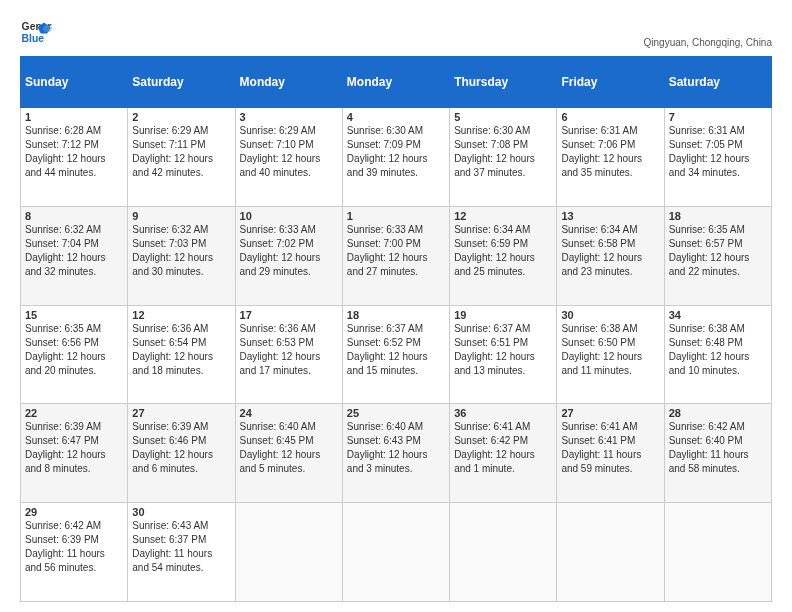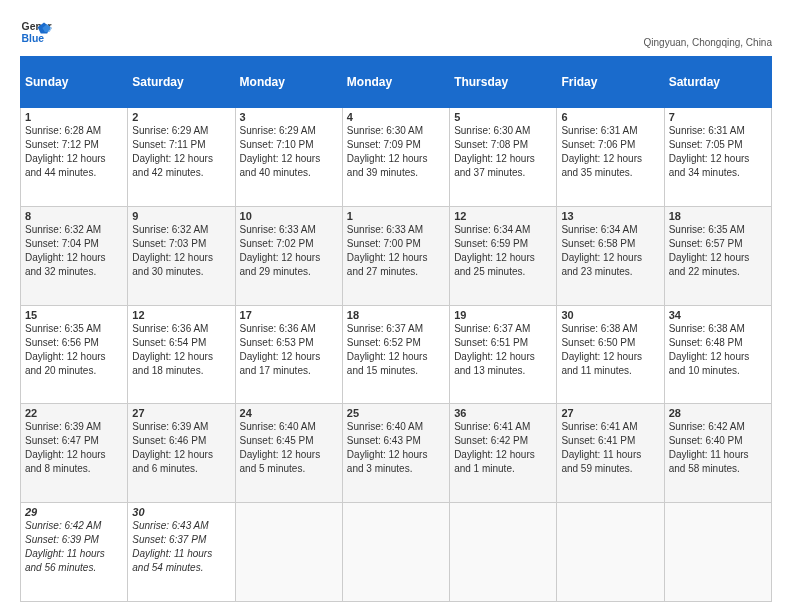--- a/index.html
+++ b/index.html
@@ -83,21 +83,20 @@
     .cell-text {
       font-size: 10px;
       line-height: 1.4;
       color: #333;
     }
     .empty-cell {
       background: #f9f9f9 !important;
     }
     .last-row td {
       height: 68px;
-      font-style: italic;
     }
   </style>
 </head>
 <body>
 
 <div class="page">
   <div class="header">
     <div class="logo">
       <svg class="logo-icon" viewBox="0 0 40 40">
         <text x="2" y="18" font-size="13" font-weight="bold" fill="#333">General</text>

